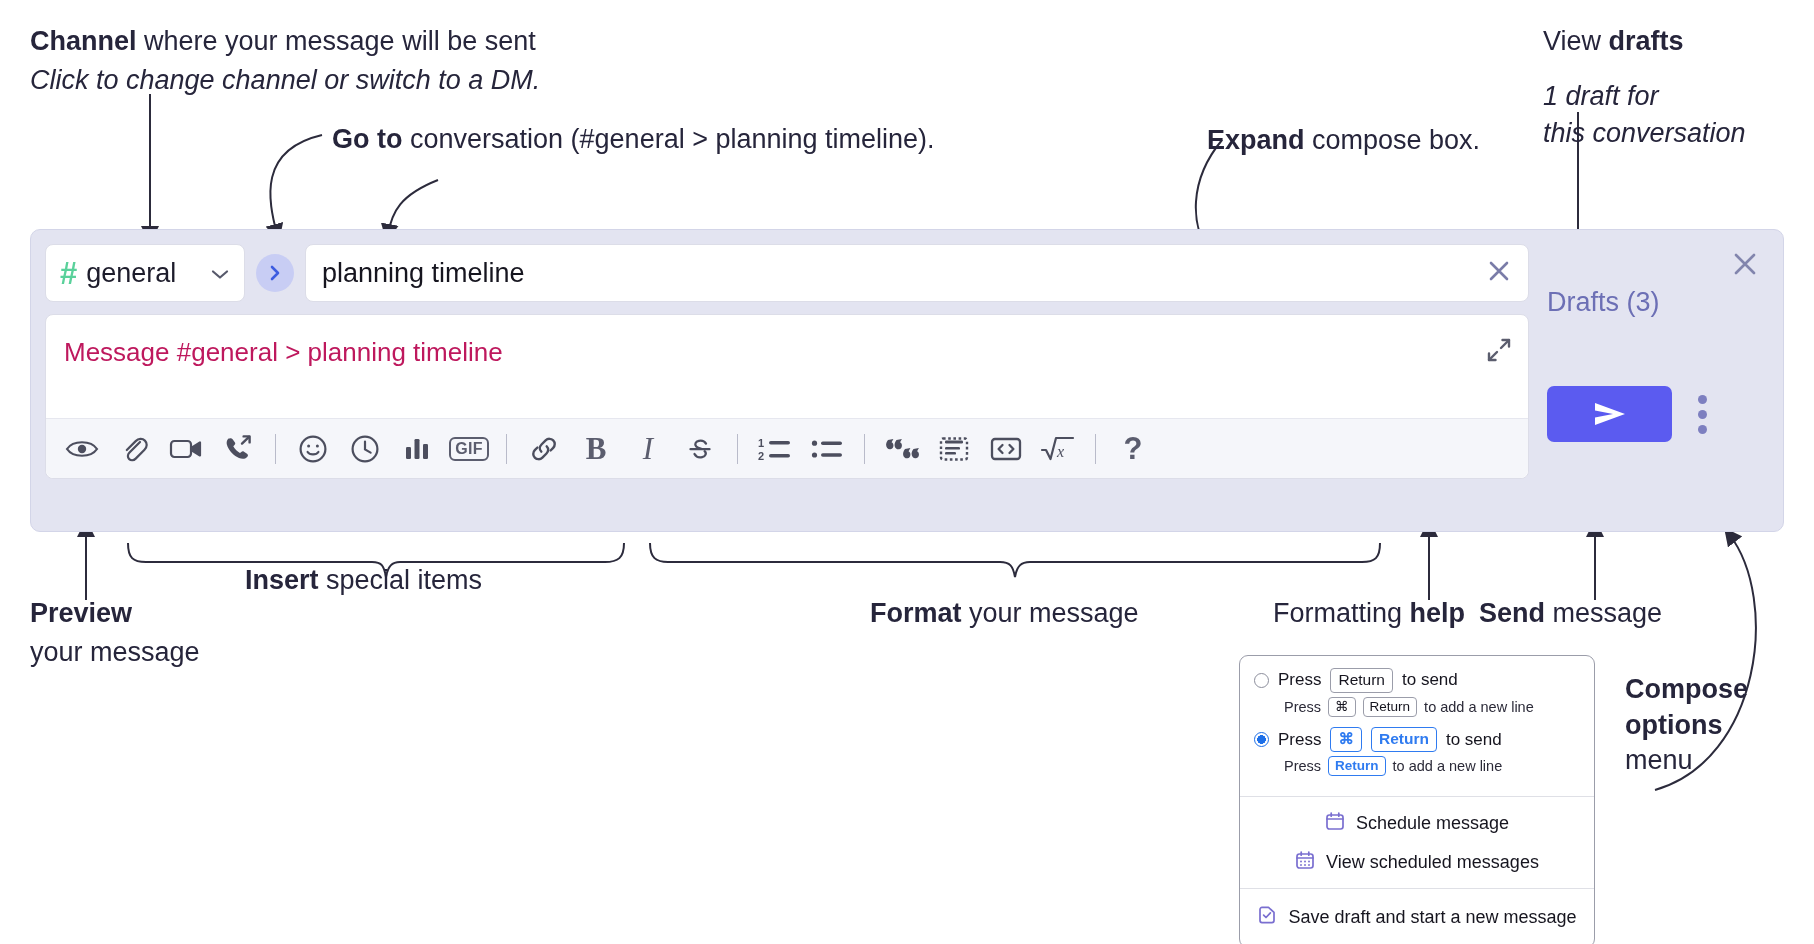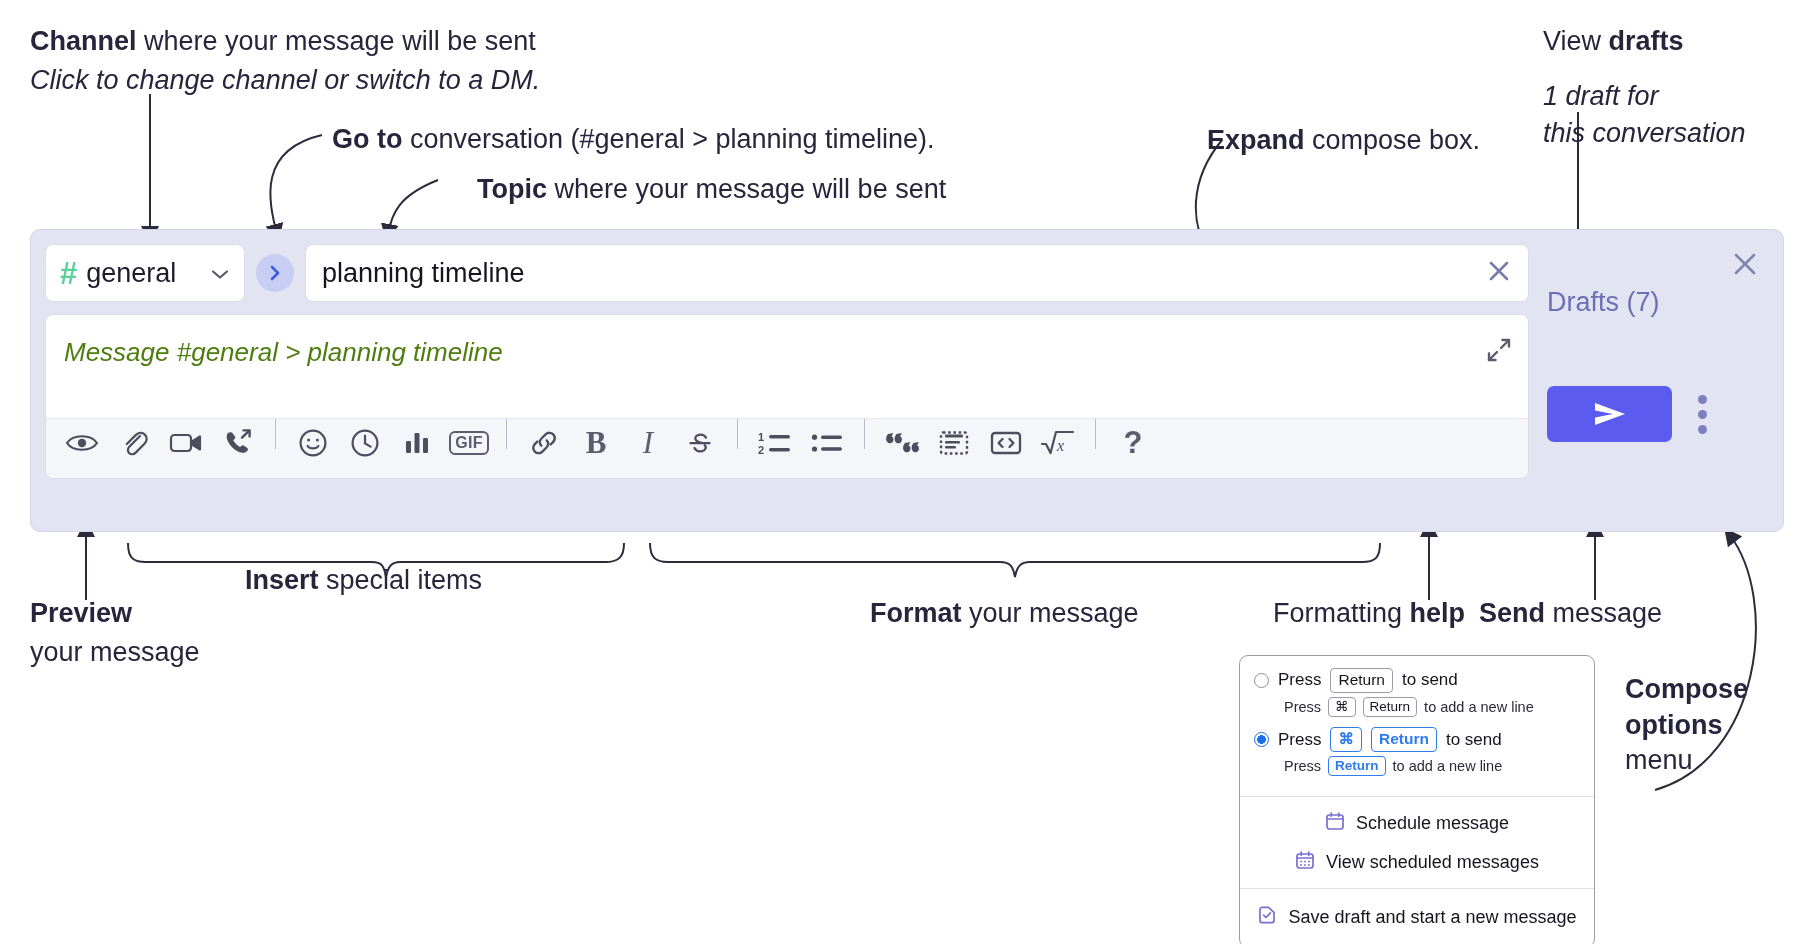--- a/index.html
+++ b/index.html
@@ -50,29 +50,29 @@
     border-radius:8px; display:flex; align-items:center; padding:0 14px 0 16px;gap:20px;
   }
   .topic-value { font-size:27px; color:#16151f; }
   .topic-clear { margin-left:auto; }
 
   .msg-area {
     margin-top:10px; background:#fff; border:1px solid #dcdde8; border-radius:8px;
     height:165px; position:relative;
   }
   .msg-placeholder {
-    position:absolute; left:18px; top:22px; font-size:26px; color:#4d7c0f;font-style:italic;
+    position:absolute; left:18px; top:22px; font-size:26px; color:#be185d;
   }
   .expand-ico { position:absolute; right:14px; top:20px; }
 
   .toolbar {
     position:absolute; left:0; right:0; bottom:0; height:60px;
     background:#f5f6fa; border-top:1px solid #e6e7ef;
     border-radius:0 0 8px 8px;
-    display:flex; padding:0 10px; gap:0;
+    display:flex; align-items:center; padding:0 10px; gap:0;
   }
   .tb-item { width:52px; height:48px; display:flex; align-items:center; justify-content:center; color:#5b5d6e; }
   .tb-sep { width:1px; height:30px; background:#b9bbca; margin:0 11px; }
   .gif-box {
     border:2.5px solid #5b5d6e; border-radius:6px; padding:1px 4px;
     font-size:16px; font-weight:700; letter-spacing:.2px; color:#5b5d6e; font-family:"Liberation Sans", sans-serif;
   }
   .bold-g { font-size:31px; font-weight:700; font-family:"Liberation Serif", serif; }
   .ital-g { font-size:31px; font-style:italic; font-family:"Liberation Serif", serif; }
   .help-g { font-size:31px; font-weight:600; }
@@ -150,23 +150,20 @@
 
   <div class="anno a-lg" style="left:30px; top:24px;">
     <span><b>Channel</b><span> where your message will be sent</span></span>
     <div style="margin-top:4px;"><i>Click to change channel or switch to a DM.</i></div>
   </div>
 
   <div class="anno a-lg" style="left:332px; top:122px;">
     <b>Go to</b><span> conversation (#general &gt; planning timeline).</span>
   </div>
 
-  <div class="anno a-lg" style="left:477px; top:172px;">
-    <b>Topic</b><span> where your message will be sent</span>
-  </div>
 
   <div class="anno a-lg" style="left:1207px; top:123px;">
     <b>Expand</b><span> compose box.</span>
   </div>
 
   <div class="anno a-lg" style="left:1543px; top:24px;">
     <span><span>View </span><b>drafts</b></span>
     <div style="margin-top:20px;"><i>1 draft for</i></div>
     <div style="margin-top:3px;"><i>this conversation</i></div>
   </div>
@@ -394,21 +391,21 @@
       </div>
     </div>
 
     <div class="compose-right">
       <span class="close-x">
         <svg width="32" height="32" viewBox="0 0 32 32" fill="none" stroke="#8285ad" stroke-width="2.6" stroke-linecap="round">
             <path d="M7 7 L25 25 M25 7 L7 25"></path>
           </svg>
       </span>
 
-      <div class="drafts">Drafts (7)</div>
+      <div class="drafts">Drafts (3)</div>
 
       <div class="send-btn">
         <svg width="46" height="34" viewBox="0 0 46 34" fill="#ffffff">
           <path d="M8 6 L38 17 L8 28 L8 20.5 L26 17 L8 13.5 Z"></path>
         </svg>
       </div>
 
       <div class="kebab">
         <i></i>
         <i></i>

